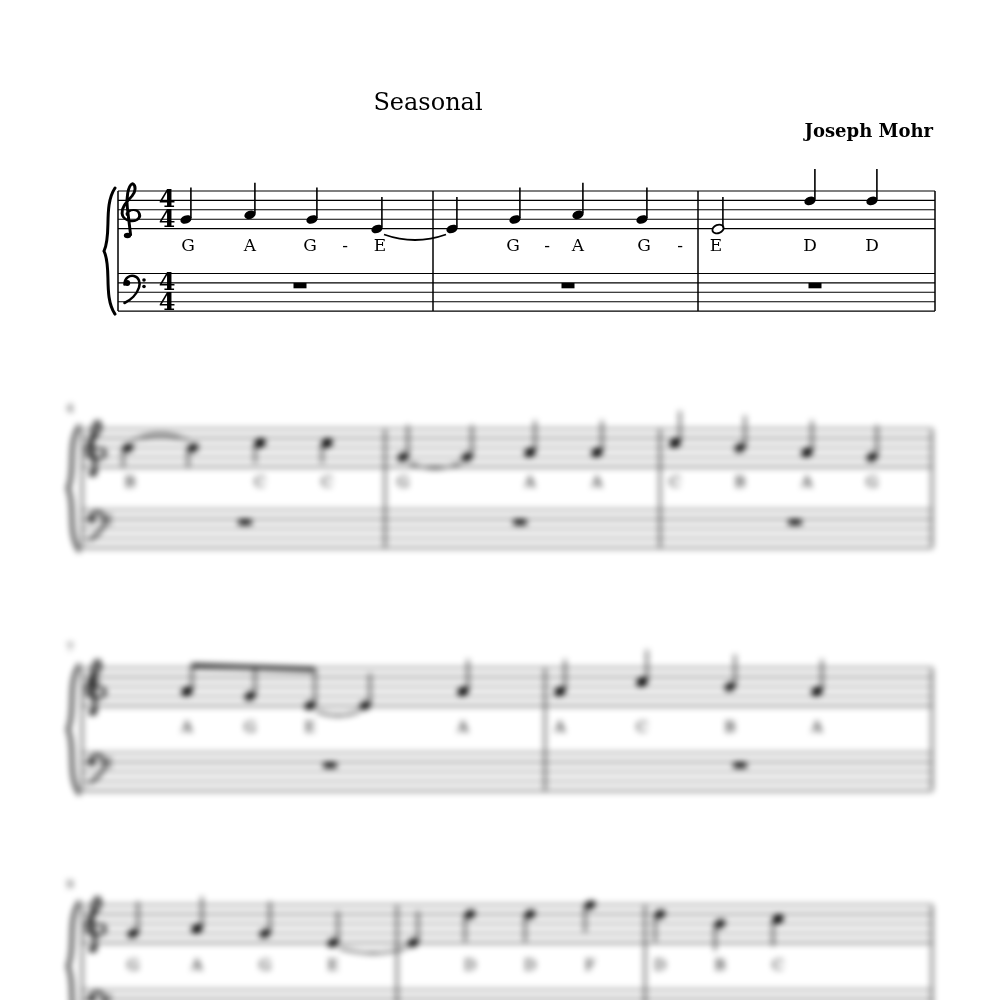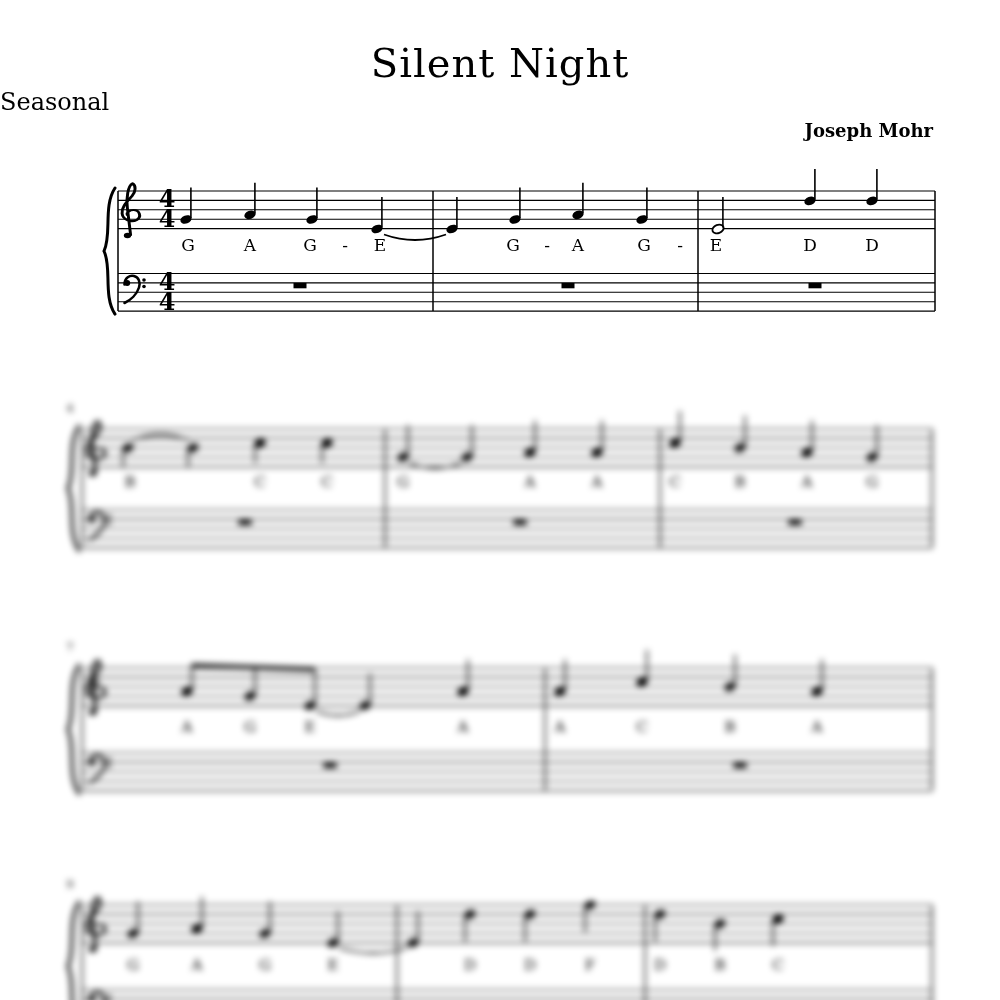--- a/index.html
+++ b/index.html
@@ -1,20 +1,20 @@
 <!DOCTYPE html>
 <html><head>
 <meta charset="utf-8">
 <style>
   html,body{margin:0;padding:0;background:#fff;}
   .page{position:relative;width:1000px;height:1000px;background:#ffffff;overflow:hidden;
         font-family:"DejaVu Serif","Liberation Serif",serif;}
   .title{position:absolute;top:40px;left:0;width:1000px;text-align:center;
          font-size:40px;color:#000;letter-spacing:1px;}
-  .subtitle{position:absolute;top:88px;left:0;width:856px;
+  .subtitle{position:absolute;top:88px;left:0;width:856px;text-align:center;
             font-size:24px;color:#000;}
   .composer{position:absolute;top:120px;right:67px;font-size:18px;font-weight:bold;color:#000;}
   svg text{font-family:"DejaVu Serif","Liberation Serif",serif;}
   #score{position:absolute;top:0;left:0;}
 </style>
 </head>
 <body>
 
 <div class="page">
   <svg id="score" width="1000" height="1000" viewBox="0 0 1000 1000">
@@ -274,16 +274,15 @@
         <text x="265" y="970" font-size="15" text-anchor="middle" fill="#000000">G</text>
         <text x="333" y="970" font-size="15" text-anchor="middle" fill="#000000">E</text>
         <text x="470" y="970" font-size="15" text-anchor="middle" fill="#000000">D</text>
         <text x="530" y="970" font-size="15" text-anchor="middle" fill="#000000">D</text>
         <text x="590" y="970" font-size="15" text-anchor="middle" fill="#000000">F</text>
         <text x="660" y="970" font-size="15" text-anchor="middle" fill="#000000">D</text>
         <text x="720" y="970" font-size="15" text-anchor="middle" fill="#000000">B</text>
         <text x="778" y="970" font-size="15" text-anchor="middle" fill="#000000">C</text>
       </g>
     </svg>
-  <div class="title">Silent Night</div>
   <div class="subtitle">Seasonal</div>
   <div class="composer">Joseph Mohr</div>
 </div>
 
 </body></html>

